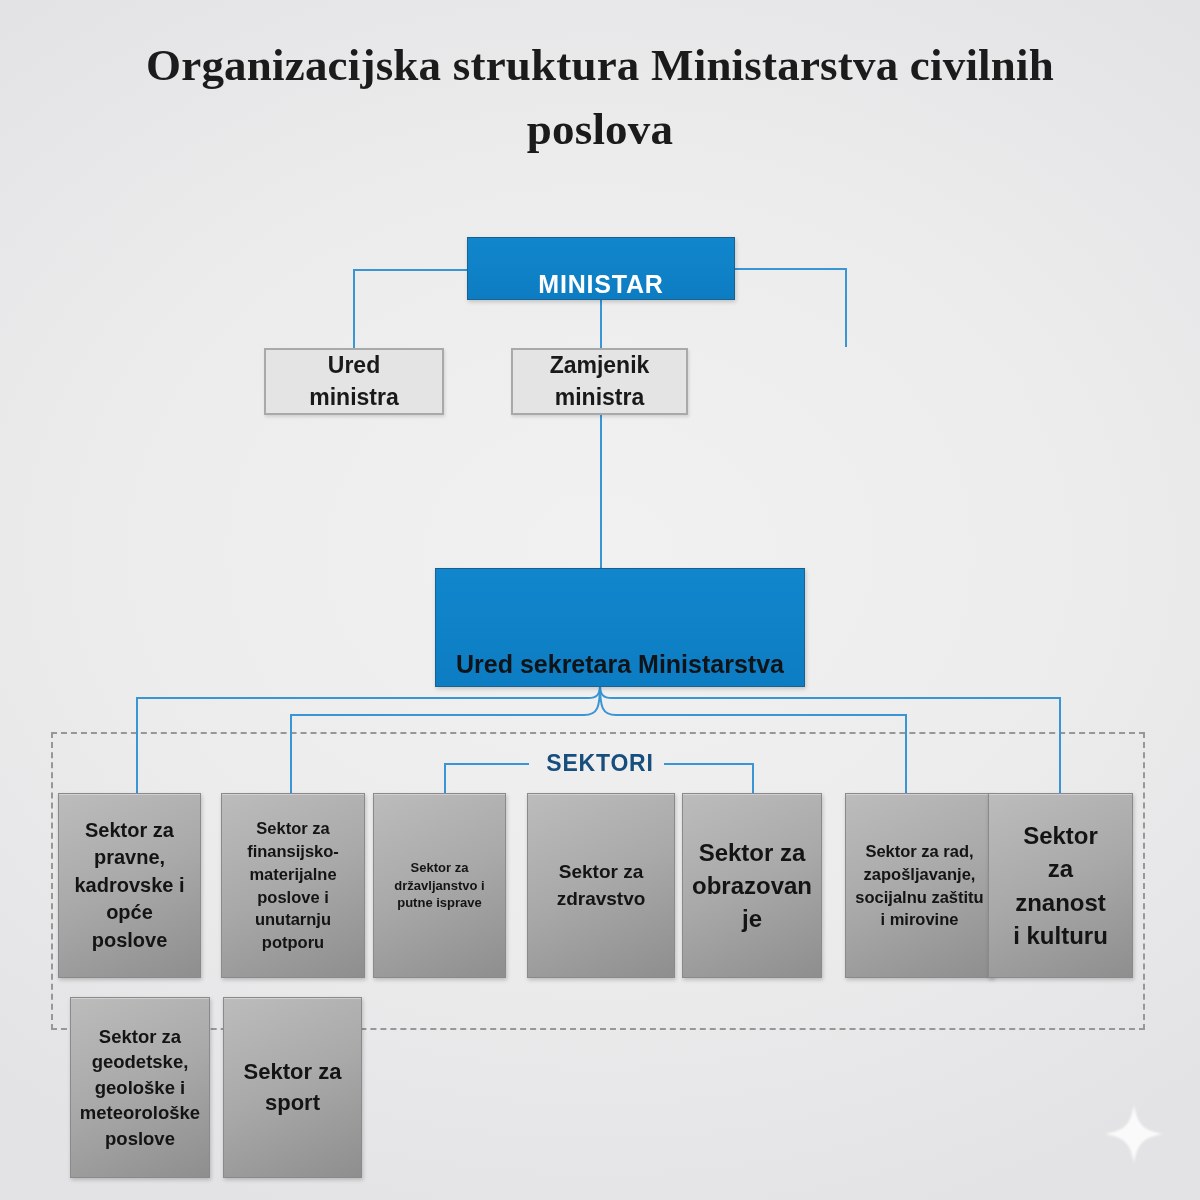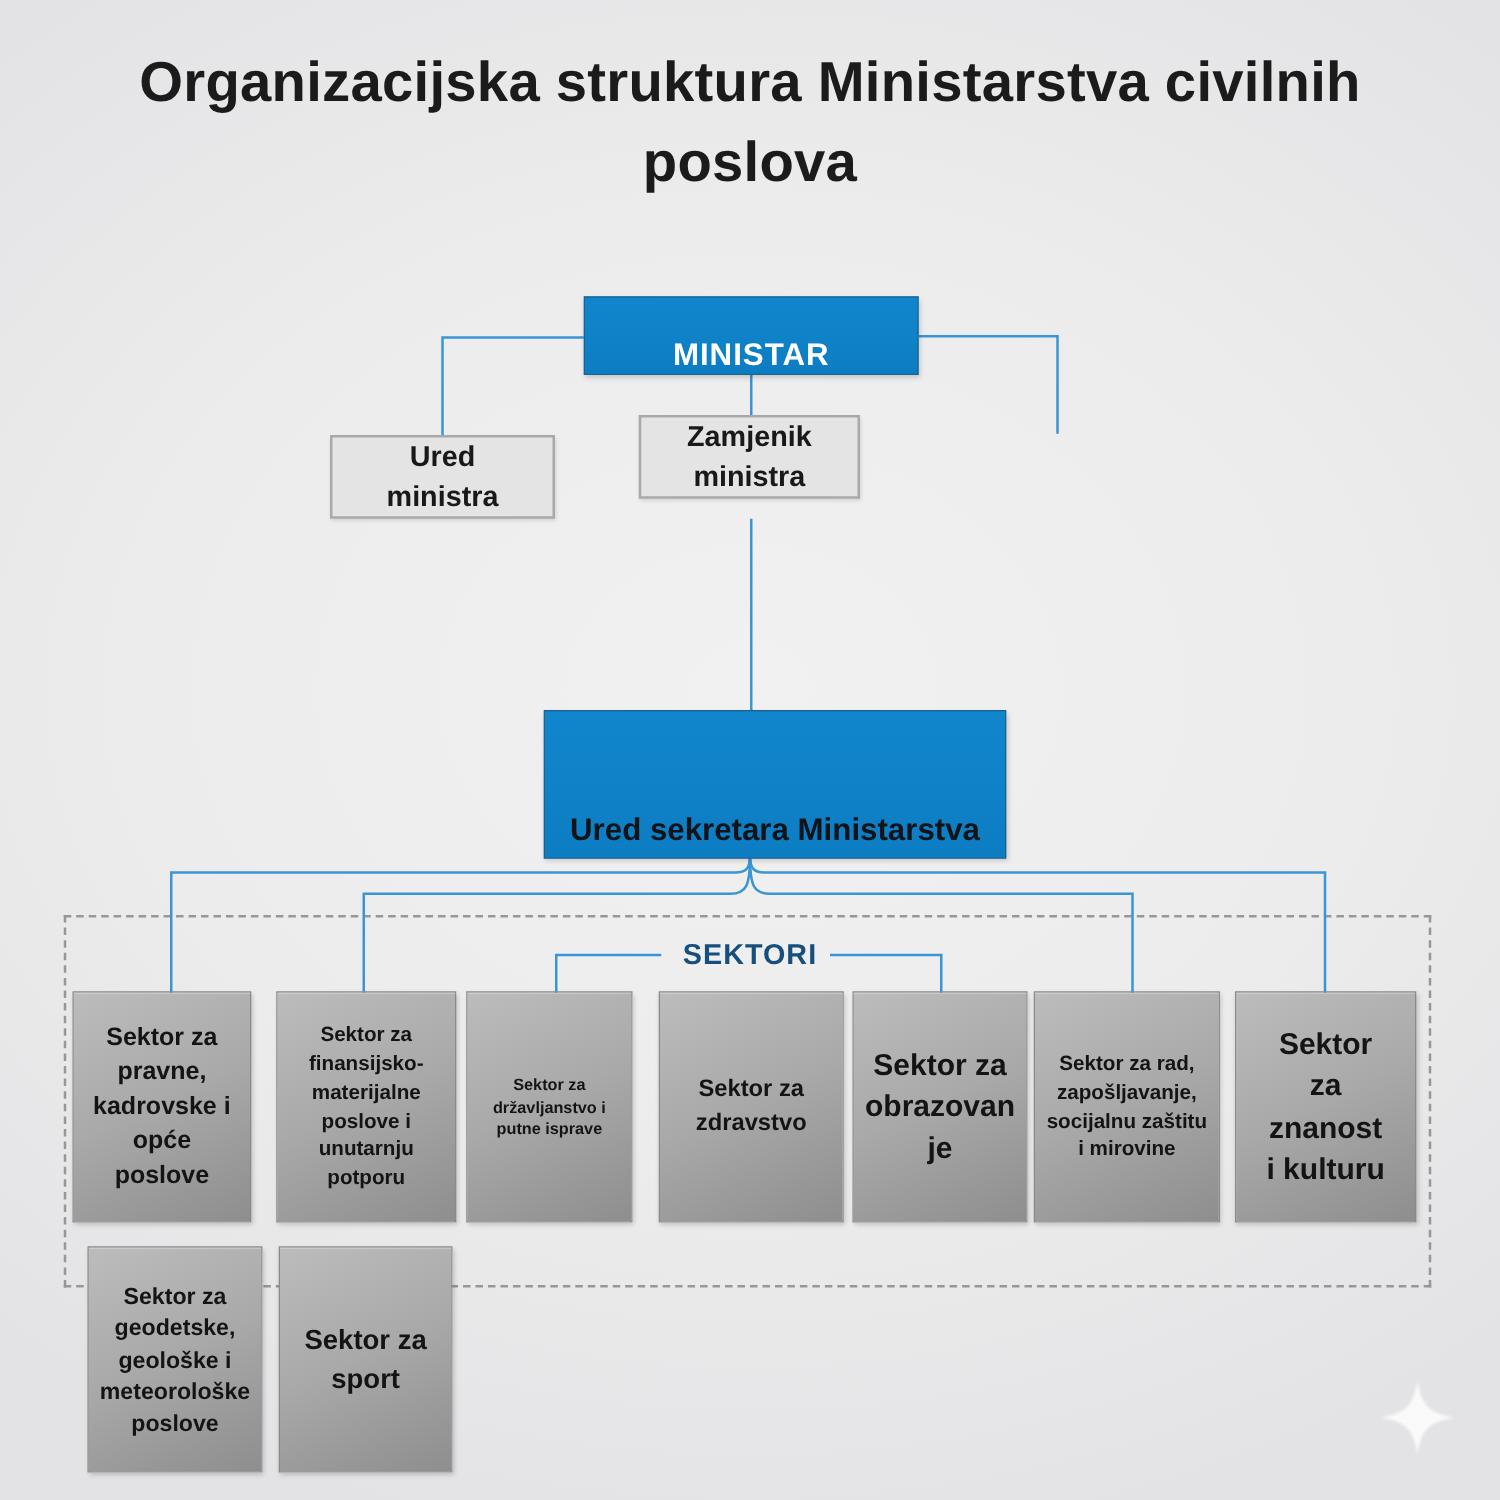--- a/index.html
+++ b/index.html
@@ -16,20 +16,21 @@
   }
   .page-title {
     position: absolute;
     top: 34px; left: 0; width: 1200px;
     text-align: center;
     font-size: 45px;
     font-weight: 700;
     line-height: 1.42;
     color: #1b1b1b;
     letter-spacing: 0.2px;
+    font-family: Liberation Serif, serif;
   }
   .page-title span { display: inline-block; max-width: 1000px; }
 
   .node {
     position: absolute;
     display: flex;
     align-items: flex-end;
     justify-content: center;
     text-align: center;
     font-weight: 700;
@@ -49,21 +50,21 @@
     color: #101418; font-size: 25px; line-height: 1.45; padding: 4px 20px;
   }
   .node-gray {
     background: #e4e4e4;
     border: 2px solid #a9a9a9;
     color: #191919;
     box-shadow: 1px 2px 3px rgba(0,0,0,0.12);
     line-height: 1.4;
   }
   .ured-ministra   { left: 264px; top: 348px; width: 180px; height: 67px; font-size: 23px; padding: 0 34px; }
-  .zamjenik        { left: 511px; top: 332px; width: 177px; height: 67px; font-size: 23px; padding: 0 14px; }
+  .zamjenik        { left: 511px; top: 348px; width: 177px; height: 67px; font-size: 23px; padding: 0 14px; }
   .revizija {
     left: 756px; top: 347px; width: 181px; height: 70px;
     background: linear-gradient(180deg, #f29a33 0%, #ec8c25 100%);
     border: 2px solid #a9a9a9;
     color: #20242a; font-size: 17px; line-height: 1.35; padding: 0 8px;
     box-shadow: 1px 2px 3px rgba(0,0,0,0.15);
   }
 
   .group-border {
     position: absolute;
@@ -93,21 +94,21 @@
     line-height: 1.38;
     overflow-wrap: break-word; word-break: break-word;
     padding: 0 8px;
     z-index: 2;
   }
   .s1 { left:  58px; width: 143px; font-size: 20px; }
   .s2 { left: 221px; width: 144px; font-size: 16.5px; }
   .s3 { left: 373px; width: 133px; font-size: 13px; justify-content: center; }
   .s4 { left: 527px; width: 148px; font-size: 19px; }
   .s5 { left: 682px; width: 140px; font-size: 24px; }
-  .s6 { left: 827px; width: 149px; font-size: 16.5px; }
+  .s6 { left: 845px; width: 149px; font-size: 16.5px; }
   .s7 { left: 988px; width: 145px; font-size: 24px; padding: 10px 22px; }
   .row2 { top: 997px; height: 181px; }
   .s8 { left:  70px; width: 140px; font-size: 18.5px; }
   .s9 { left: 223px; width: 139px; font-size: 22px; }
 
   .lines { position: absolute; left: 0; top: 0; z-index: 1; }
 
   .sparkle {
     position: absolute;
     left: 1105px; top: 1105px;

